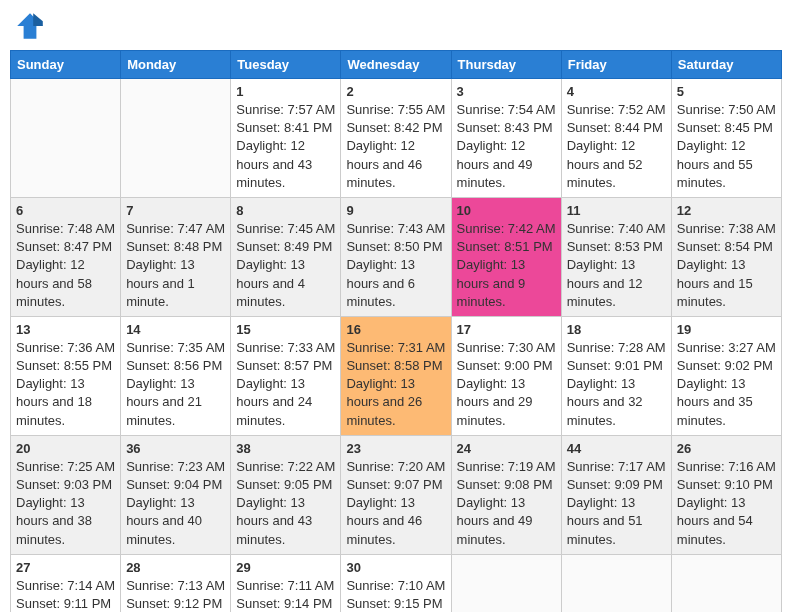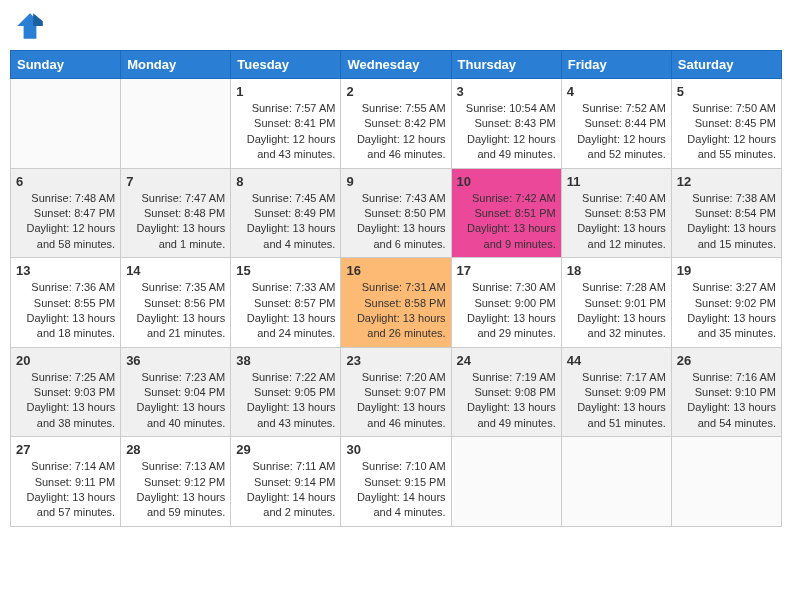--- a/index.html
+++ b/index.html
@@ -75,24 +75,23 @@
     .calendar tr:nth-child(odd) td {
       background: #fff;
     }
     .day-number {
       font-weight: bold;
       font-size: 13px;
       display: block;
       margin-bottom: 2px;
     }
     .day-info {
-      font-size: 11px;
+      font-size: 13px;
       line-height: 1.4;
       color: #333;
-      text-align: right;
     }
     .empty-cell {
       background: #fafafa !important;
     }
   </style>
 </head>
 <body>
 
 <div class="header">
   <div class="logo">
@@ -134,21 +133,21 @@
 Daylight: 12 hours and 43 minutes.</div>
         </td>
         <td style="background: rgb(255, 255, 255);">
           <span class="day-number">2</span>
           <div class="day-info" style="white-space: pre-line;">Sunrise: 7:55 AM
 Sunset: 8:42 PM
 Daylight: 12 hours and 46 minutes.</div>
         </td>
         <td style="background: rgb(255, 255, 255);">
           <span class="day-number">3</span>
-          <div class="day-info" style="white-space: pre-line;">Sunrise: 10:54 AM
+          <div class="day-info" style="white-space: pre-line;">Sunrise: 7:54 AM
 Sunset: 8:43 PM
 Daylight: 12 hours and 49 minutes.</div>
         </td>
         <td style="background: rgb(255, 255, 255);">
           <span class="day-number">4</span>
           <div class="day-info" style="white-space: pre-line;">Sunrise: 7:52 AM
 Sunset: 8:44 PM
 Daylight: 12 hours and 52 minutes.</div>
         </td>
         <td style="background: rgb(255, 255, 255);">

